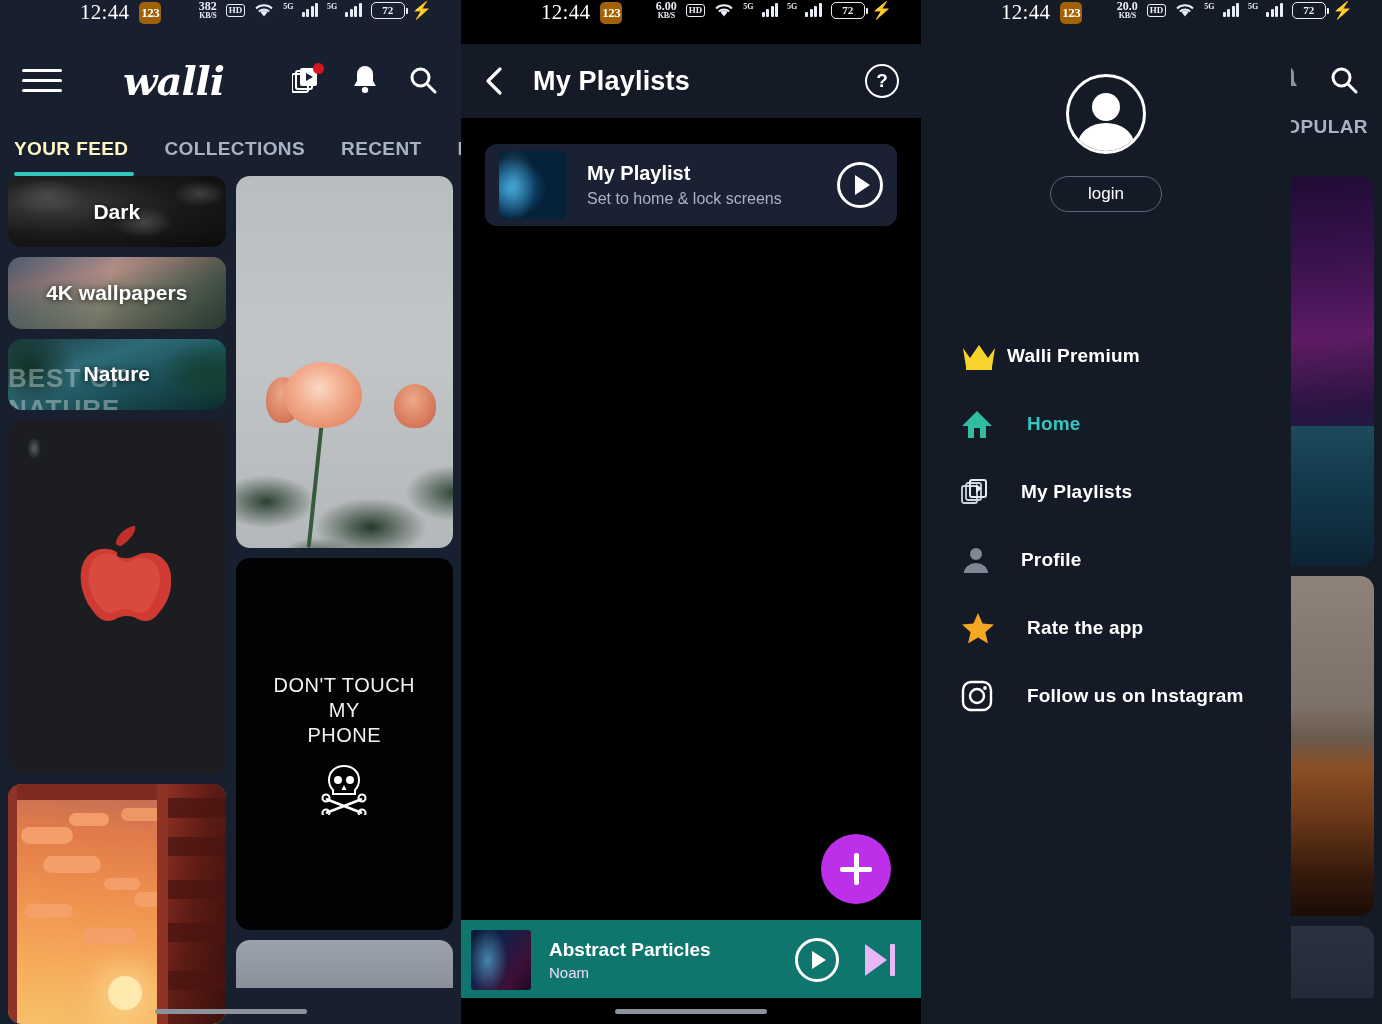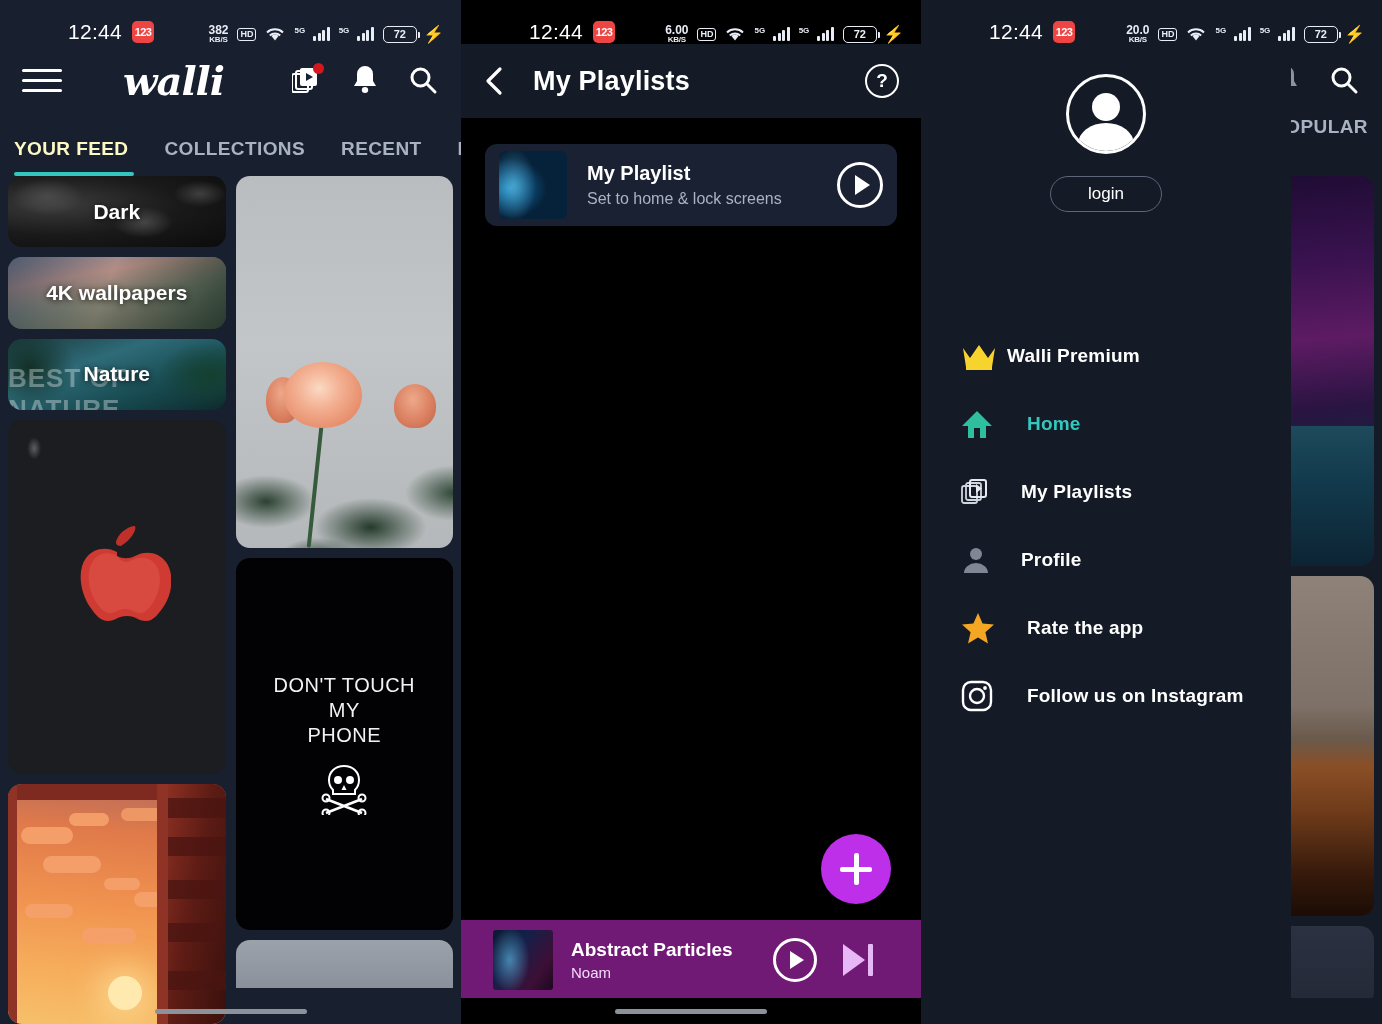--- a/index.html
+++ b/index.html
@@ -11,28 +11,28 @@
   .screen{ position:relative; width:1382px; height:1024px; display:flex; }
 
   
   .panel{ position:relative; height:1024px; overflow:hidden; }
   .p-left  { width:461px; background:#181f2f; }
   .p-mid   { width:460px; background:#000; }
   .p-right { width:461px; background:#000; }
 
   
   .statusbar{
-    height:44px; display:flex; align-items:flex-end;
-    padding:0 16px; position:relative; z-index:5;
+    height:44px; display:flex; align-items:flex-start;
+    padding:0 28px; position:relative; z-index:5;font-family:Liberation Serif, serif;
   }
   .sb-left{ display:flex; align-items:center; gap:10px; margin-left:52px;}
   .sb-time{ color:#fff; font-size:21px; letter-spacing:.3px;}
   .sb-123{
-    width:22px;height:22px;border-radius:5px;background:#ef4444;
-    color:#fff;font-size:11px;font-weight:bold;display:flex;
+    width:22px;height:22px;border-radius:5px;background:#a16207;
+    color:#fff;font-size:13px;font-weight:bold;display:flex;
     align-items:center;justify-content:center;letter-spacing:-.5px;
   }
   .sb-right{ margin-left:auto; display:flex; align-items:center; gap:9px;}
   .sb-net{ color:#e9edf5; font-size:12px; font-weight:bold; line-height:1.0;
            text-align:center; display:flex; flex-direction:column;}
   .sb-net .u{ font-size:8px; font-weight:bold; letter-spacing:-.2px;}
   .sb-hd{ border:1.6px solid #e9edf5; border-radius:3px; color:#e9edf5;
           font-size:9px; font-weight:bold; padding:1px 2px; line-height:1;}
   .sig{ display:flex; align-items:flex-end; gap:1.5px; height:14px;}
   .sig i{ display:block; width:3px; background:#e9edf5; border-radius:1px;}
@@ -193,21 +193,21 @@
   .tri{ width:0;height:0;border-left:15px solid #fff;border-top:10px solid transparent;
         border-bottom:10px solid transparent; margin-left:4px;}
   .fab{ position:absolute; right:30px; bottom:120px; width:70px;height:70px;
         border-radius:50%; background:#bd2fe8;
         display:flex;align-items:center;justify-content:center; cursor:pointer;
         box-shadow:0 4px 14px rgba(0,0,0,.5);}
   .fab:before,.fab:after{ content:""; position:absolute; background:#fff; border-radius:2px;}
   .fab:before{ width:32px;height:5px;} .fab:after{ width:5px;height:32px;}
 
   .player{ position:absolute; left:0; right:0; bottom:24px; height:80px;
-           background:#701a75; display:flex; align-items:center; padding:0 32px; gap:18px;}
+           background:#0f766e; display:flex; align-items:center; padding:0 10px; gap:18px;}
   .pyr-thumb{ width:60px;height:60px;border-radius:3px; overflow:hidden; position:relative;
     background:linear-gradient(125deg,#0a1830 0%,#13204a 35%,#3d0f36 75%,#1d0720 100%);}
   .pyr-thumb:after{ content:""; position:absolute; inset:0;
     background:radial-gradient(ellipse 30px 50px at 28% 50%, rgba(110,215,255,.55) 0%, transparent 66%);}
   .pyr-meta{ display:flex; flex-direction:column; gap:3px;}
   .pyr-title{ color:#fff; font-size:19px; font-weight:bold;}
   .pyr-artist{ color:#f2dbfa; font-size:15px;}
   .pyr-ctrls{ margin-left:auto; display:flex; align-items:center; gap:26px; padding-right:16px;}
   .pyr-play{ width:44px;height:44px;border:3px solid #fff;border-radius:50%;
      display:flex;align-items:center;justify-content:center; cursor:pointer;}

